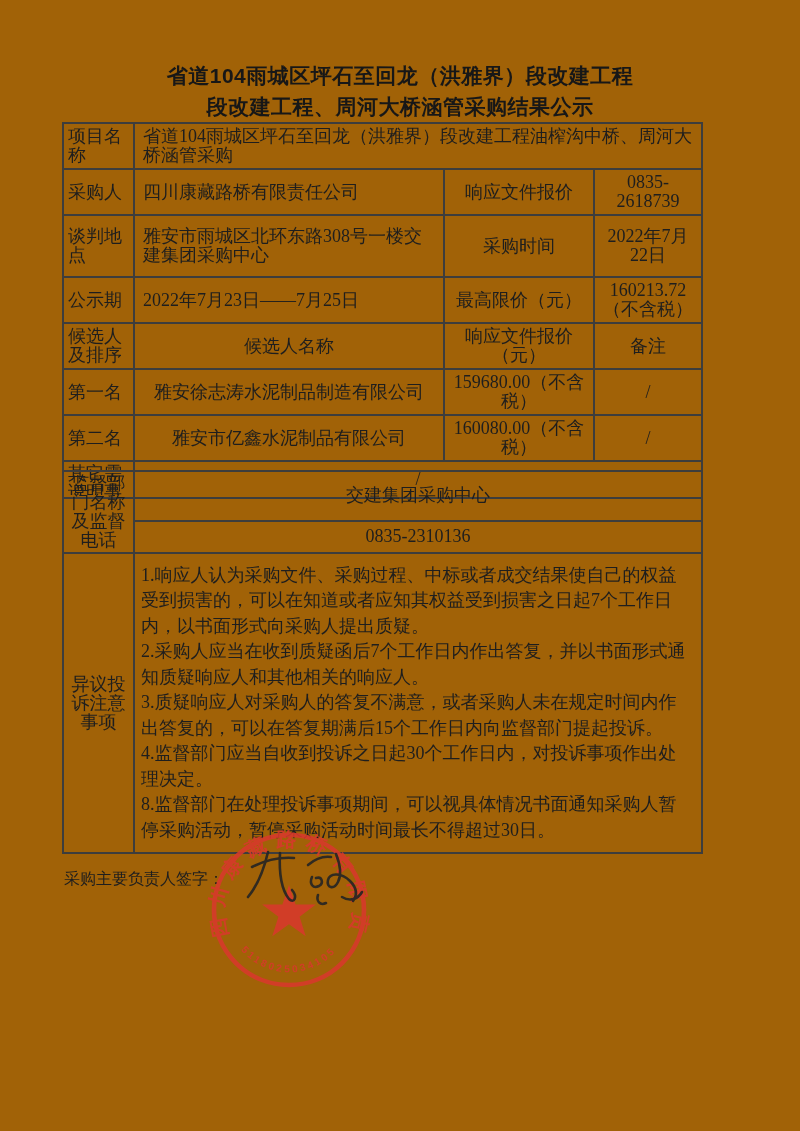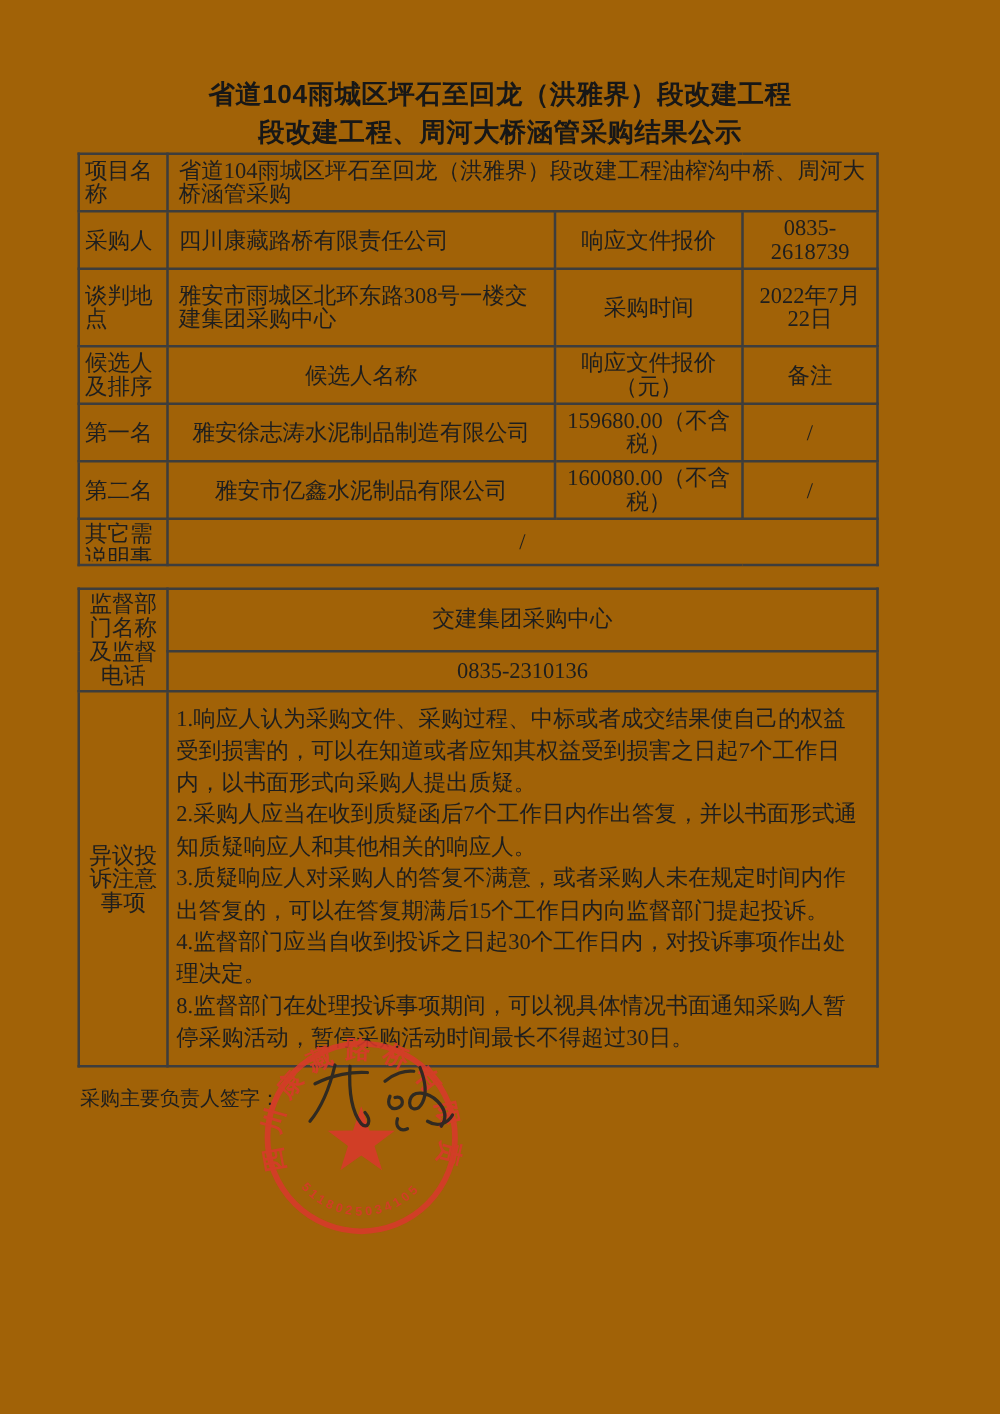--- a/index.html
+++ b/index.html
@@ -57,20 +57,26 @@
       <td class="lab">采购人</td>
       <td class="val">四川康藏路桥有限责任公司</td>
       <td class="cen">响应文件报价</td>
       <td class="cen">0835-2618739</td>
     </tr>
     <tr style="height:62px">
       <td class="lab">谈判地点</td>
       <td class="val">雅安市雨城区北环东路308号一楼交建集团采购中心</td>
       <td class="cen">采购时间</td>
       <td class="cen">2022年7月22日</td>
+    </tr>
+    <tr style="height:45px">
+      <td class="lab">公示期</td>
+      <td class="val">2022年7月23日——7月25日</td>
+      <td class="cen">最高限价（元）</td>
+      <td class="cen">160213.72（不含税）</td>
     </tr>
     <tr style="height:44px">
       <td class="lab">候选人及排序</td>
       <td class="cen">候选人名称</td>
       <td class="cen">响应文件报价（元）</td>
       <td class="cen">备注</td>
     </tr>
     <tr style="height:46px">
       <td class="lab">第一名</td>
       <td class="cen">雅安徐志涛水泥制品制造有限公司</td>

